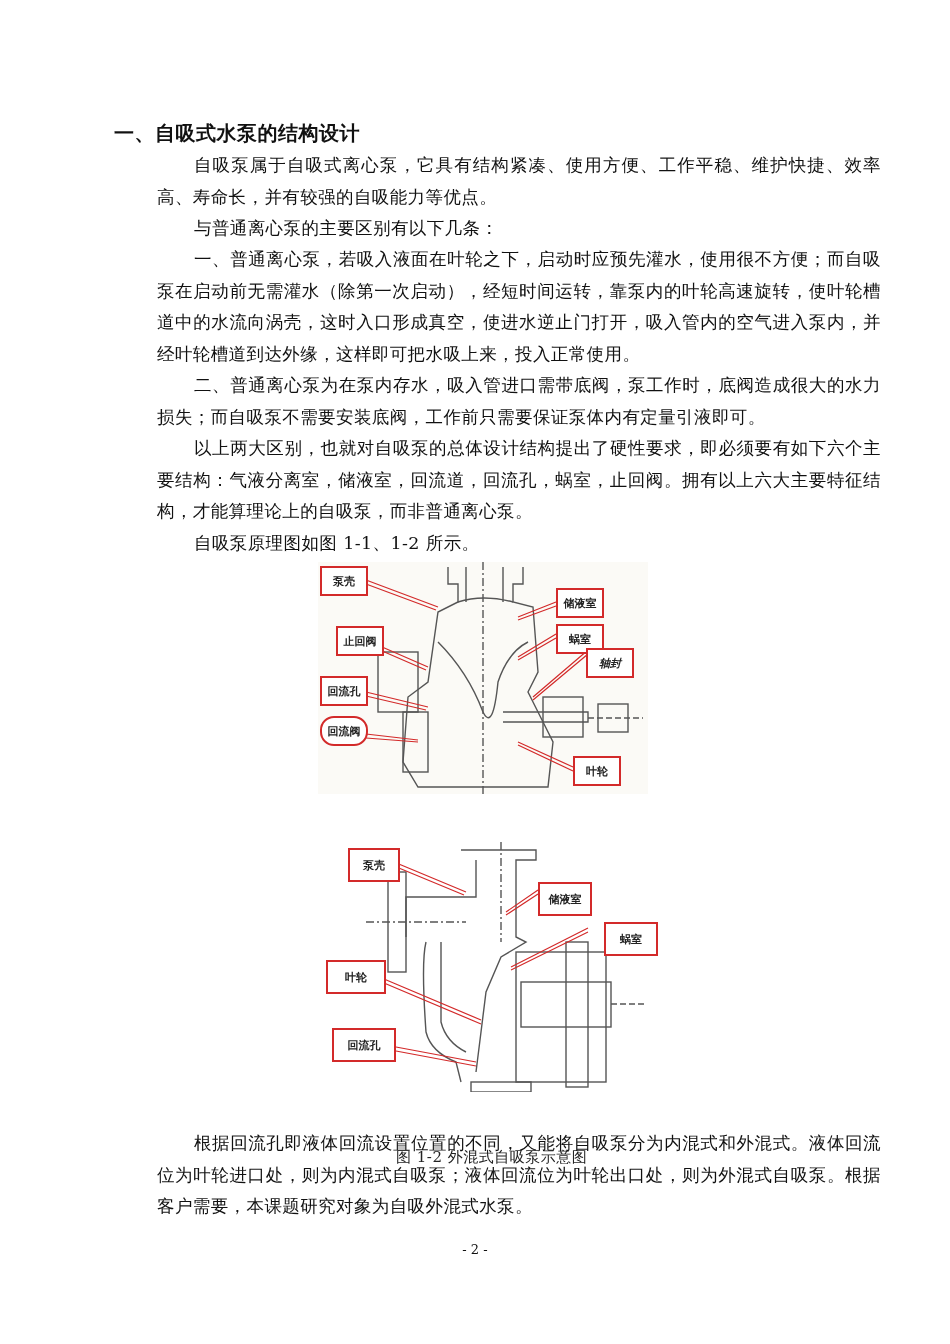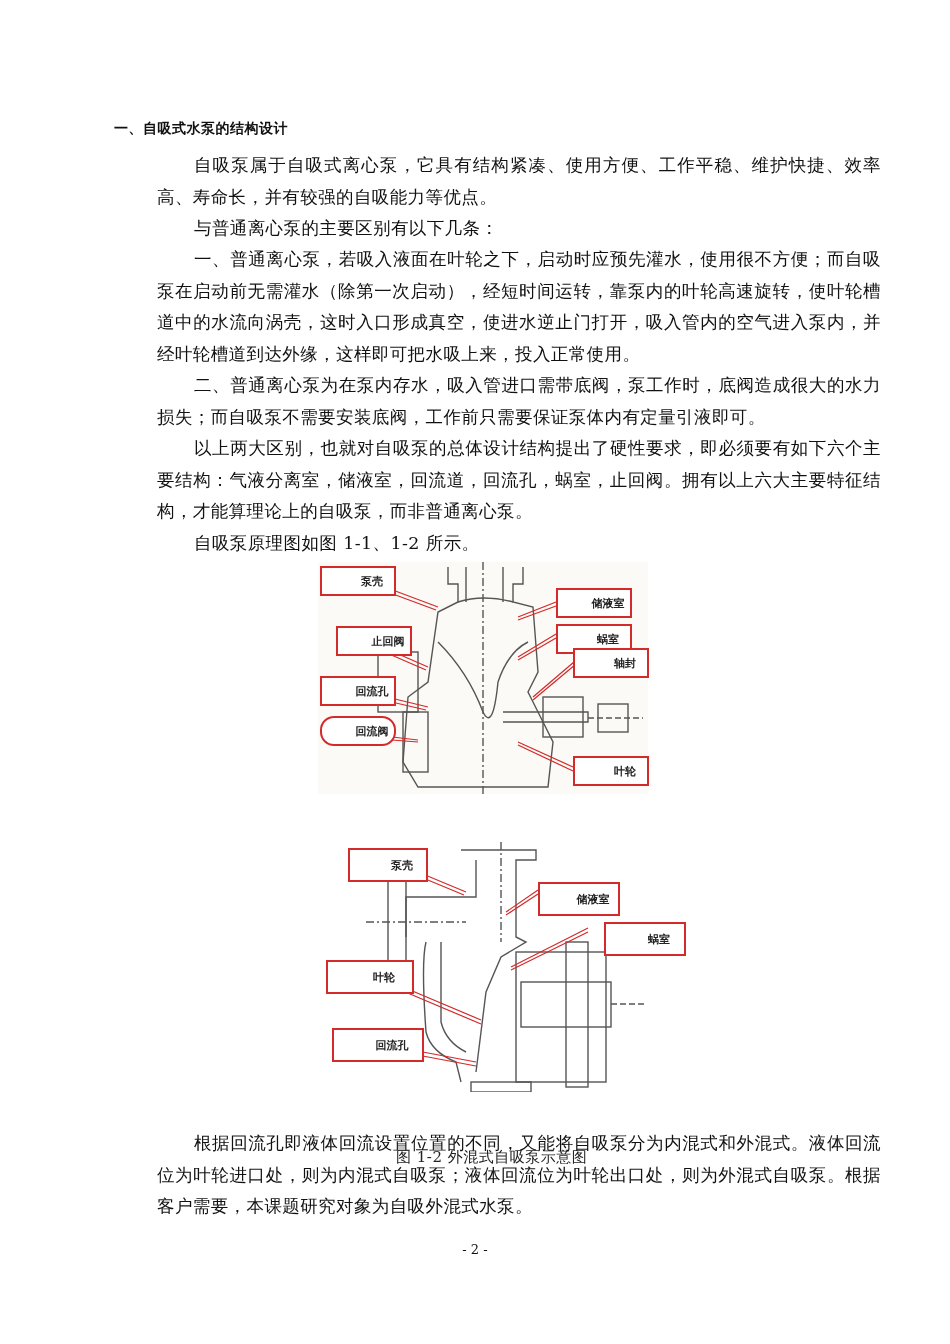--- a/index.html
+++ b/index.html
@@ -1,27 +1,27 @@
 <!DOCTYPE html>
 <html><head>
 <meta charset="utf-8">
 <style>
   html, body { margin: 0; padding: 0; background: #ffffff; }
   body { width: 950px; height: 1344px; position: relative; overflow: hidden;
          font-family: "DejaVu Serif", "Liberation Serif", serif; color: #111; }
   .page { position: absolute; left: 0; top: 0; width: 950px; height: 1344px; }
-  .heading { position: absolute; left: 114px; top: 120px; font-size: 14px; font-weight: bold;
+  .heading { position: absolute; left: 114px; top: 120px; font-size: 20px; font-weight: bold;
              font-family: "DejaVu Sans", "Liberation Sans", sans-serif; letter-spacing: 0.5px; }
   .para { position: absolute; left: 114px; width: 724px; font-size: 17.5px; line-height: 31.5px;
           text-align: justify; text-indent: 37px; letter-spacing: 0.4px; margin-left: 43px; }
   .caption { position: absolute; font-size: 15px; color: #222; letter-spacing: 0.5px; margin-top: 44px; }
   .figure { position: absolute; background: #fbfaf6; }
   .label-box { position: absolute; border: 2px solid #d32a2a; background: #fff;
                font-size: 11px; display: flex; align-items: center; justify-content: center;
-               color: #222; font-weight: bold; padding-left: 28px; }
+               color: #222; font-weight: bold; }
   .page-num { position: absolute; left: 0; width: 950px; top: 1242px; text-align: center; font-size: 13px; }
   svg.drawing { position: absolute; left: 0; top: 0; }
 </style>
 </head>
 <body>
 
 <div class="page">
 
   <div class="heading">一、自吸式水泵的结构设计</div>
 
@@ -57,21 +57,21 @@
         <path d="M270 88 L215 135 M270 92 L215 138"></path>
         <path d="M255 205 L200 180 M255 209 L200 183"></path>
       </g>
     </svg>
     <div class="label-box" style="left:2px; top:4px; width:44px; height:26px;">泵壳</div>
     <div class="label-box" style="left:18px; top:64px; width:44px; height:26px;">止回阀</div>
     <div class="label-box" style="left:2px; top:114px; width:44px; height:26px;">回流孔</div>
     <div class="label-box" style="left:2px; top:154px; width:44px; height:26px;border-radius:14px;">回流阀</div>
     <div class="label-box" style="left:238px; top:26px; width:44px; height:26px;">储液室</div>
     <div class="label-box" style="left:238px; top:62px; width:44px; height:26px;">蜗室</div>
-    <div class="label-box" style="left:255px; top:86px; width:44px; height:26px;">轴封</div>
+    <div class="label-box" style="left:268px; top:86px; width:44px; height:26px;font-style:italic;">轴封</div>
     <div class="label-box" style="left:255px; top:194px; width:44px; height:26px;">叶轮</div>
   </div>
   <div class="caption" style="left:388px; top:806px;">图 1-1　内混式自吸泵示意图</div>
 
   <div class="figure" style="left:326px; top:842px; width:330px; height:250px; background:#ffffff;">
     <svg class="drawing" width="330" height="250">
       <g fill="none" stroke="#555" stroke-width="1.4">
         <path d="M135 8 L210 8 L210 18 L190 18 L190 95 L200 100 L175 115 L160 150 L155 190 L150 230"></path>
         <path d="M150 18 L150 55 L80 55 L80 95"></path>
         <rect x="62" y="30" width="18" height="100"></rect>

